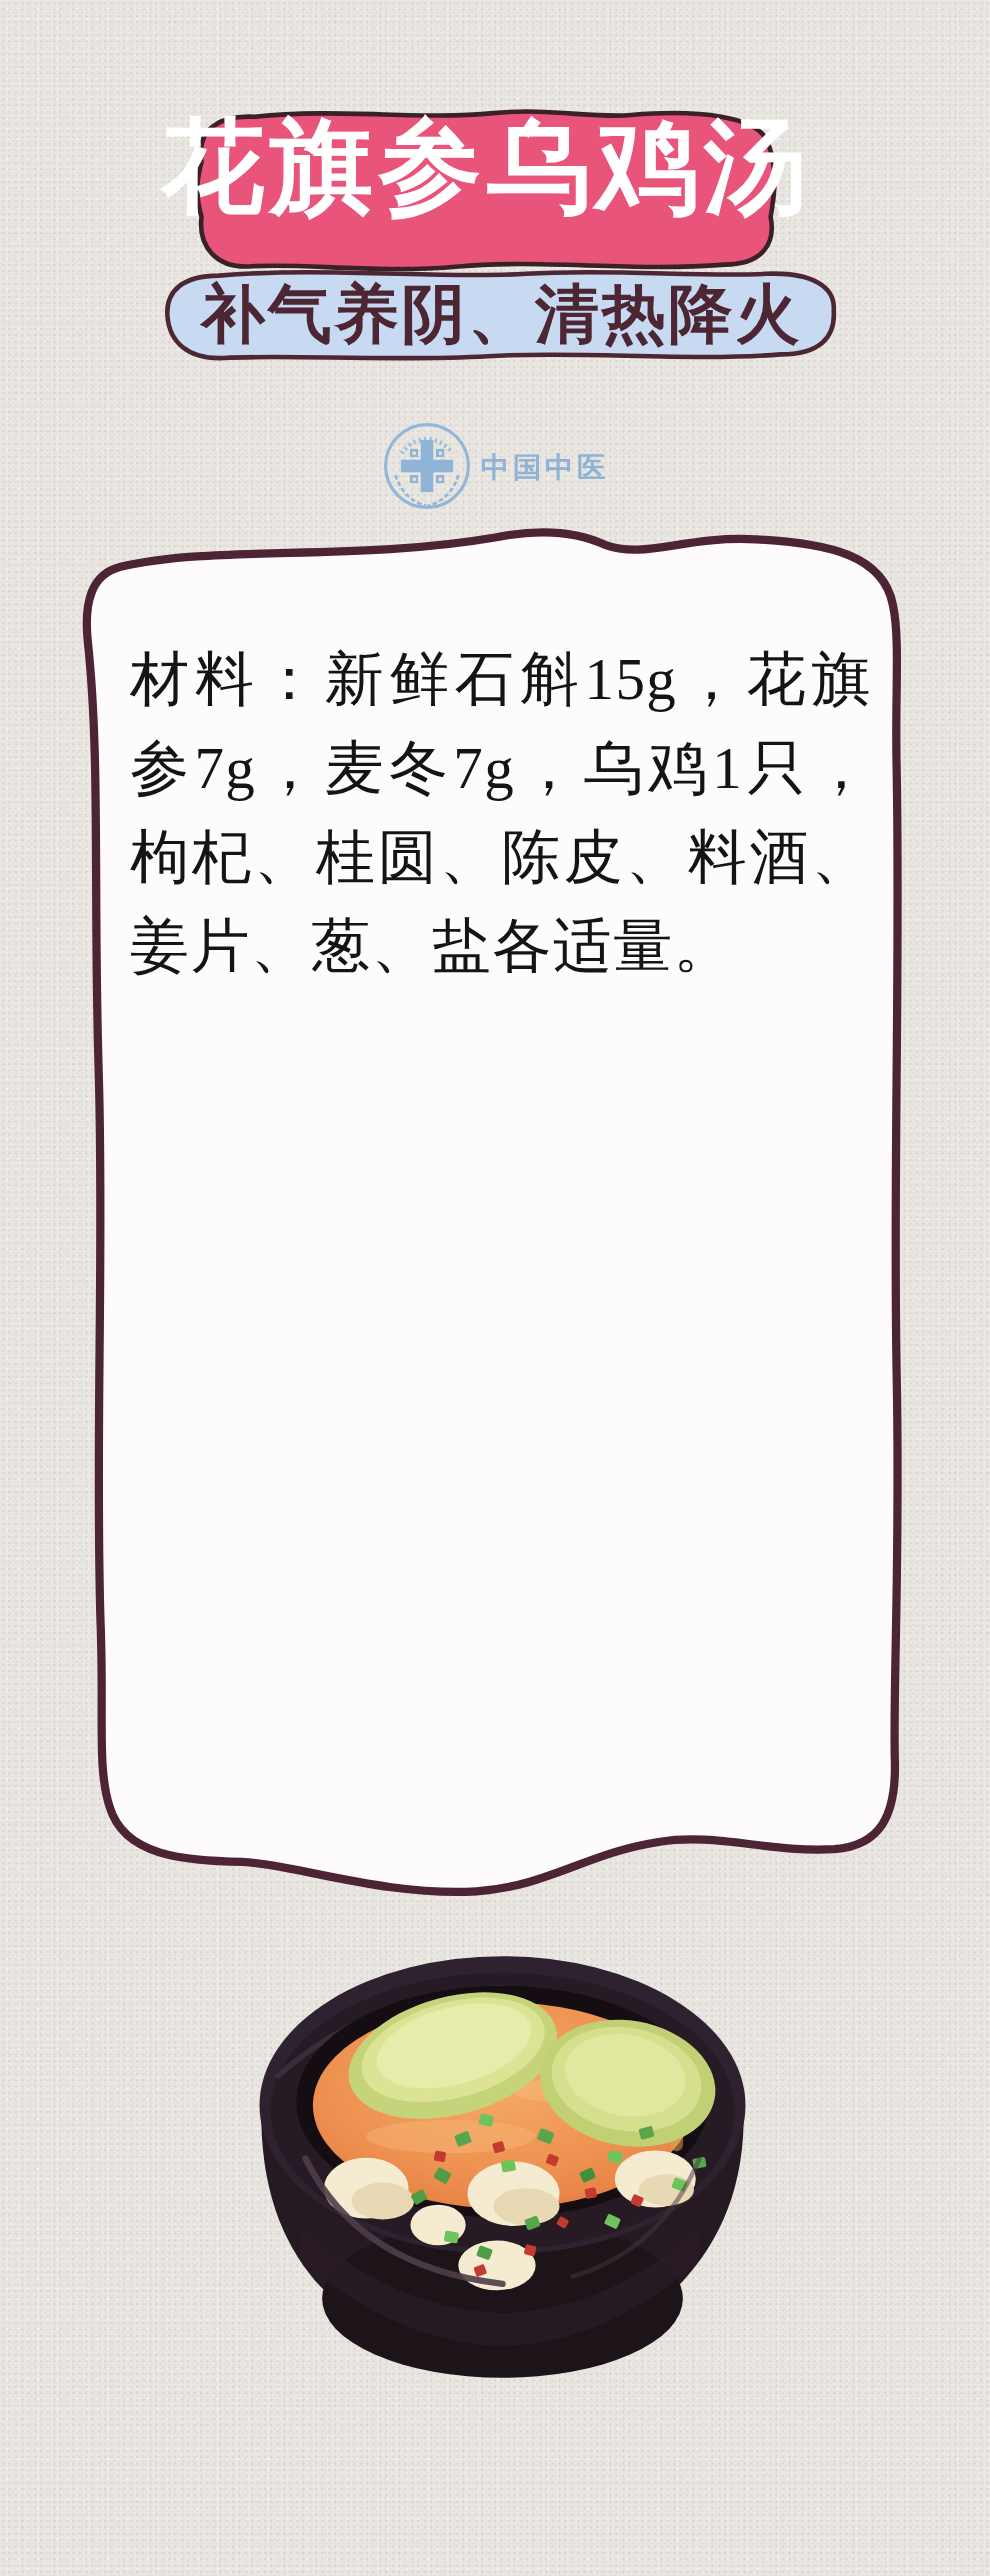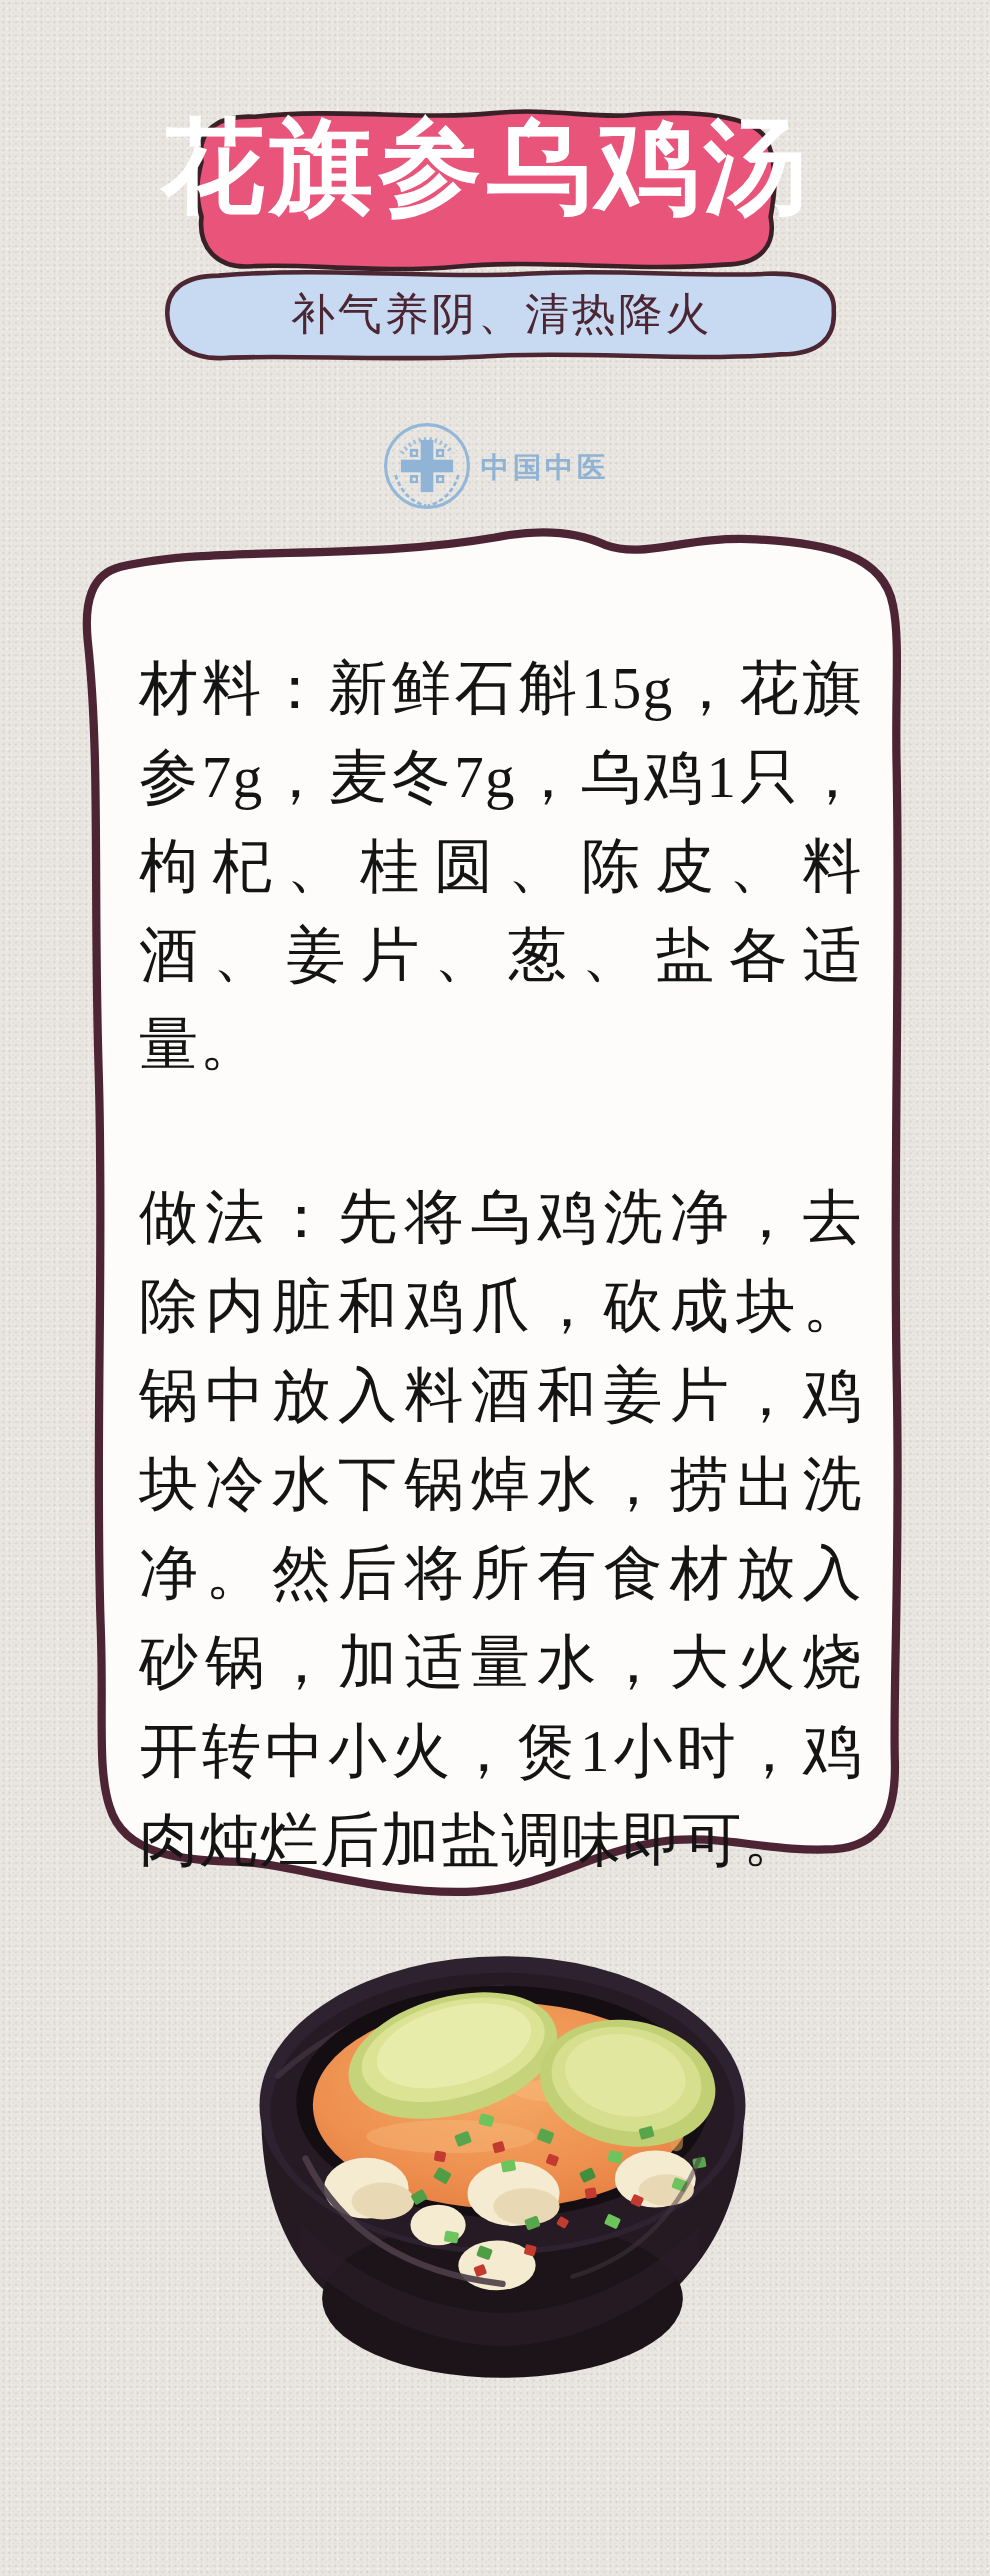--- a/index.html
+++ b/index.html
@@ -18,37 +18,37 @@
   
   .title-banner{left:163px;top:103px;width:648px;height:180px;display:flex;align-items:flex-start;justify-content:center;}
   .title-banner svg{position:absolute;left:0;top:0;width:100%;height:100%;}
   .title-text{
     position:relative;color:#ffffff;font-size:103px;font-weight:800;
     letter-spacing:5.5px;white-space:nowrap;margin-top:-3.7px;
   }
   .subtitle-banner{left:141px;top:261px;width:721px;height:108px;display:flex;align-items:center;justify-content:center;}
   .subtitle-banner svg{position:absolute;left:0;top:0;width:100%;height:100%;}
   .subtitle-text{
-    position:relative;color:#4c2633;font-size:44px;font-weight:400;
+    position:relative;color:#4c2633;font-size:64px;font-weight:700;
     letter-spacing:2.8px;white-space:nowrap;margin-top:-1.8px;
   }
   
   .logo-row{left:0;top:415px;width:991px;height:101px;display:flex;align-items:center;justify-content:center;gap:9px;}
   .logo-emblem{width:90px;height:90px;flex:0 0 auto;}
   .logo-text{color:#8fb3d4;font-size:28.4px;font-weight:700;letter-spacing:3.7px;margin-top:5.5px;}
   
   .recipe-card{left:73px;top:521px;width:853px;height:1385px;}
   .recipe-card svg{position:absolute;left:0;top:0;width:100%;height:100%;}
   .recipe-text{
     position:absolute;left:51px;top:108px;width:754px;
     font-family:"Liberation Serif","DejaVu Serif",serif;
     color:#141414;font-size:59px;line-height:89px;letter-spacing:1.4px;
     text-align:justify;
   }
-  .recipe-text p{margin:15px;}
+  .recipe-text p{margin:6px;}
   .recipe-text p + p{margin-top:84px;}
   
   .pot-wrap{left:220px;top:1947px;width:565px;height:451px;}
 </style>
 </head>
 <body>
 
 <div class="abs title-banner">
   <svg viewBox="0 0 706 196" aria-hidden="true">
     <path d="M 42,64
@@ -116,21 +116,20 @@
              C 760,1452 700,1430 640,1440
              C 560,1452 520,1488 440,1494
              C 340,1500 240,1464 185,1462
              C 120,1460 56,1456 40,1402
              C 26,1360 34,1300 30,1200
              C 24,1000 34,800 28,600
              C 22,400 30,260 16,130 Z" fill="#fdfcfa" stroke="#4d2434" stroke-width="9"></path>
   </svg>
   <div class="recipe-text">
     <p>材料：新鲜石斛15g，花旗参7g，麦冬7g，乌鸡1只，枸杞、桂圆、陈皮、料酒、姜片、葱、盐各适量。</p>
-    <p>做法：先将乌鸡洗净，去除内脏和鸡爪，砍成块。锅中放入料酒和姜片，鸡块冷水下锅焯水，捞出洗净。然后将所有食材放入砂锅，加适量水，大火烧开转中小火，煲1小时，鸡肉炖烂后加盐调味即可。</p>
   </div>
 </div>
 
 <div class="abs pot-wrap">
 <svg viewBox="0 0 612 490" width="565" height="451" aria-hidden="true">
   <defs>
     <radialGradient id="soupGrad" cx="48%" cy="38%" r="75%">
       <stop offset="0%" stop-color="#f5ab67"></stop>
       <stop offset="60%" stop-color="#ee9150"></stop>
       <stop offset="100%" stop-color="#e2773d"></stop>

